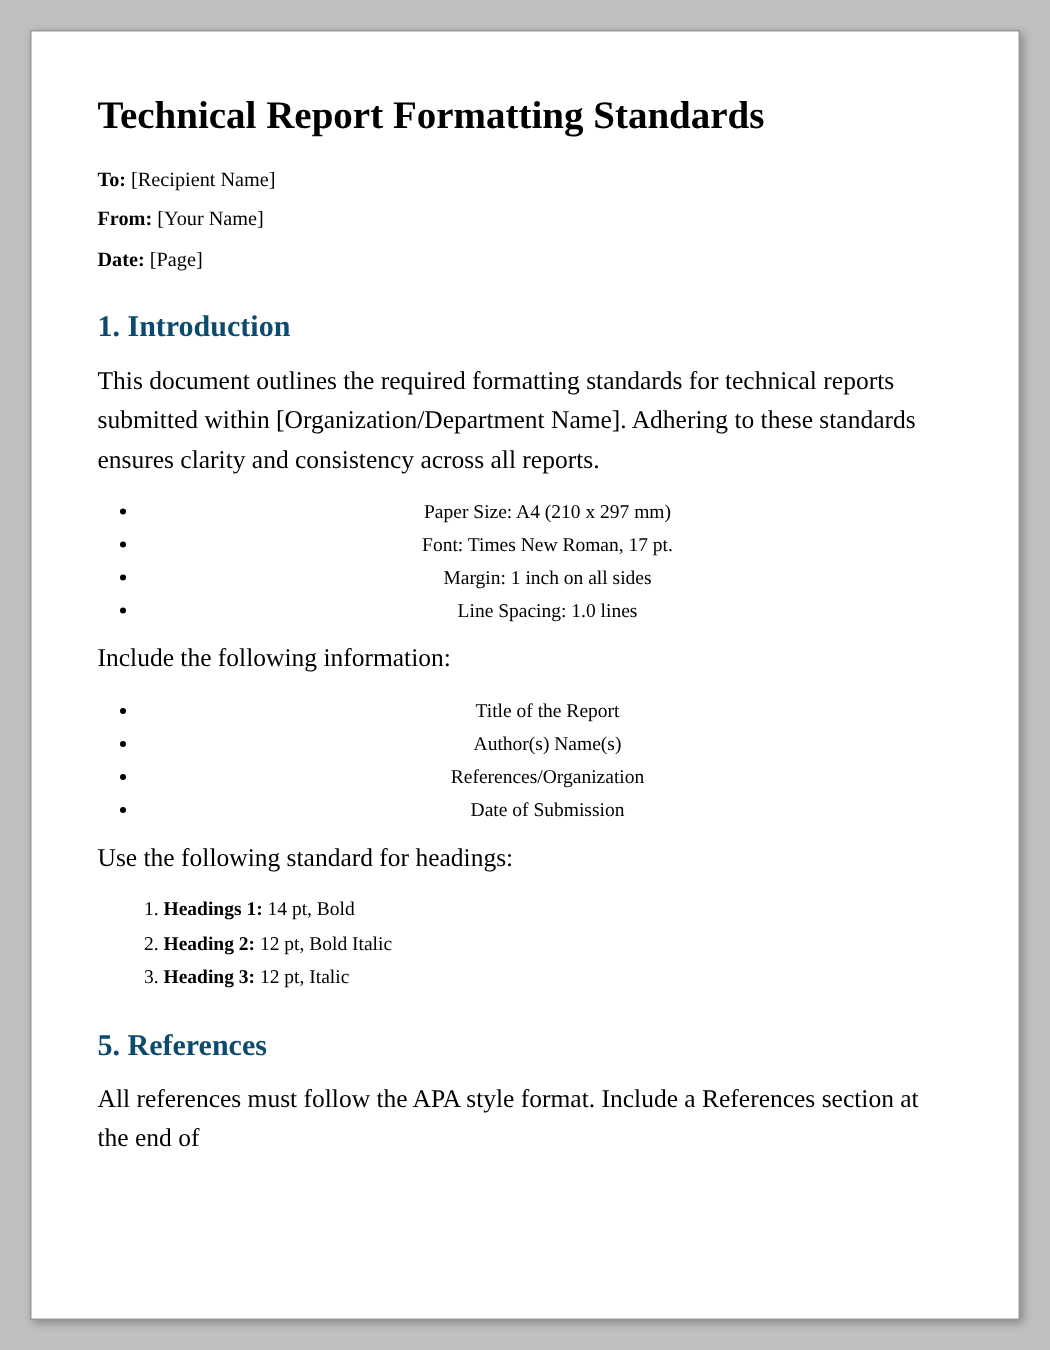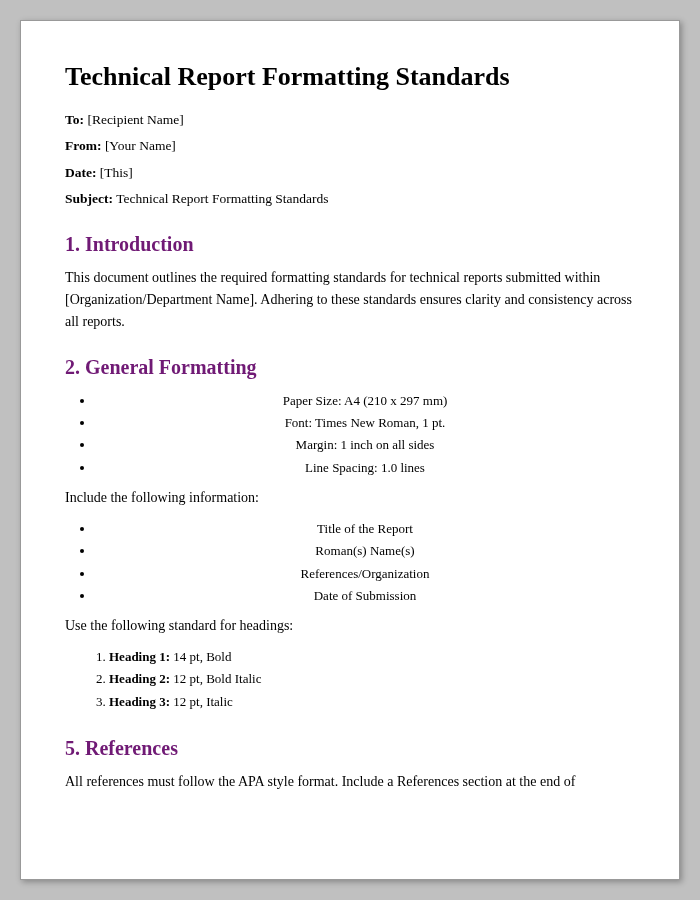--- a/index.html
+++ b/index.html
@@ -40,28 +40,28 @@
       line-height: 1.5;
     }
 
     .meta-block .label {
       font-weight: bold;
     }
 
     .section-heading {
       font-size: 20px;
       font-weight: bold;
-      color: #701a75;
+      color: #0c4a6e;
       margin-top: 22px;
       margin-bottom: 10px;
       line-height: 1.3;
     }
 
     .body-text {
-      font-size: 14px;
+      font-size: 17px;
       line-height: 1.55;
       margin-bottom: 10px;
       color: #000;
     }
 
     .bullet-list {
       list-style-type: disc;
       padding-left: 30px;
       margin: 8px 0 8px 0;
     }
@@ -104,50 +104,45 @@
     <div class="meta-block">
       <span class="label">To:</span>
       <span>[Recipient Name]</span>
     </div>
     <div class="meta-block">
       <span class="label">From:</span>
       <span>[Your Name]</span>
     </div>
     <div class="meta-block">
       <span class="label">Date:</span>
-      <span>[This]</span>
-    </div>
-    <div class="meta-block">
-      <span class="label">Subject:</span>
-      <span>Technical Report Formatting Standards</span>
+      <span>[Page]</span>
     </div>
   </div>
 
   <h2 class="section-heading">1. Introduction</h2>
   <p class="body-text">This document outlines the required formatting standards for technical reports submitted within [Organization/Department Name]. Adhering to these standards ensures clarity and consistency across all reports.</p>
 
-  <h2 class="section-heading">2. General Formatting</h2>
   <ul class="bullet-list">
     <li>Paper Size: A4 (210 x 297 mm)</li>
-    <li>Font: Times New Roman, 1 pt.</li>
+    <li>Font: Times New Roman, 17 pt.</li>
     <li>Margin: 1 inch on all sides</li>
     <li>Line Spacing: 1.0 lines</li>
   </ul>
 
   <p class="body-text">Include the following information:</p>
   <ul class="bullet-list">
     <li>Title of the Report</li>
-    <li>Roman(s) Name(s)</li>
+    <li>Author(s) Name(s)</li>
     <li>References/Organization</li>
     <li>Date of Submission</li>
   </ul>
 
   <p class="body-text">Use the following standard for headings:</p>
   <ol class="ordered-list">
-    <li><span class="bold">Heading 1:</span> 14 pt, Bold</li>
+    <li><span class="bold">Headings 1:</span> 14 pt, Bold</li>
     <li><span class="bold">Heading 2:</span> 12 pt, Bold Italic</li>
     <li><span class="bold">Heading 3:</span> 12 pt, Italic</li>
   </ol>
 
   <h2 class="section-heading">5. References</h2>
   <p class="body-text">All references must follow the APA style format. Include a References section at the end of</p>
 
 </div>
 
 </body></html>

